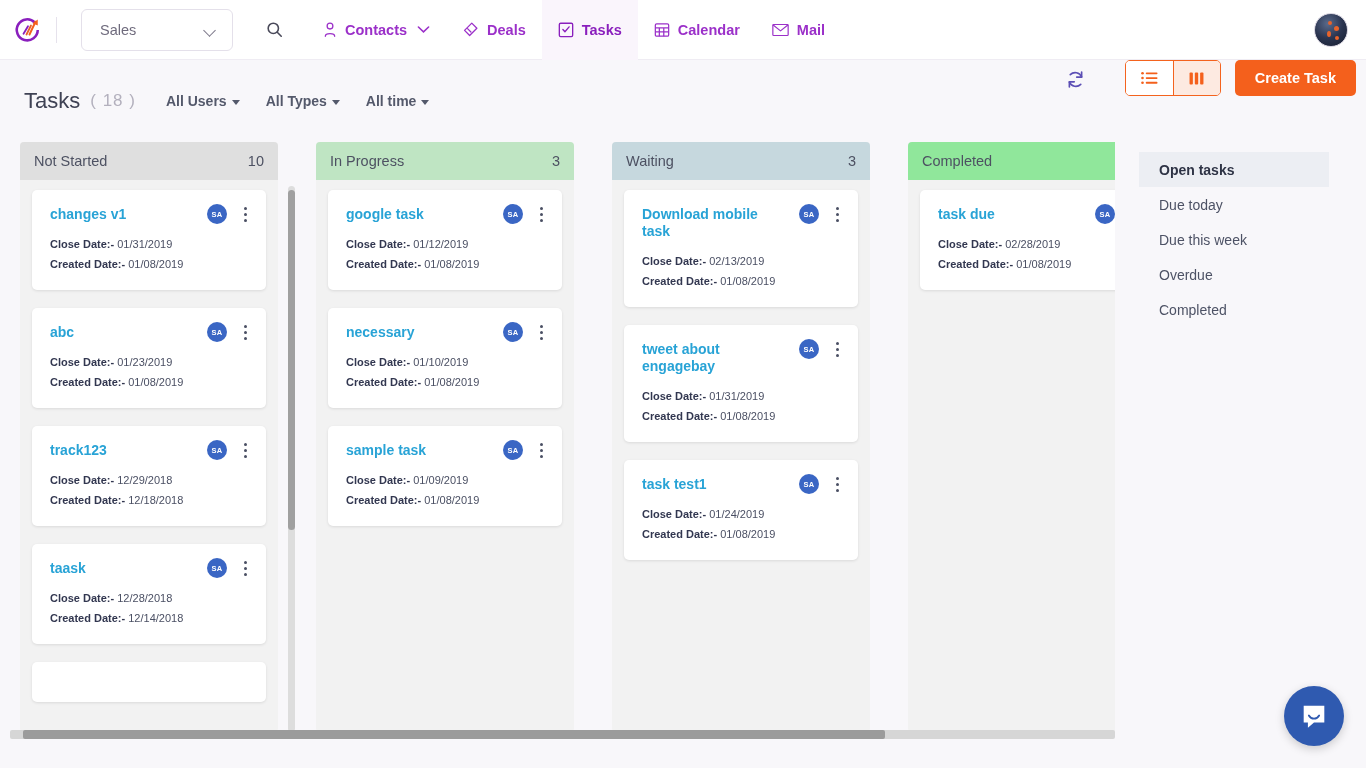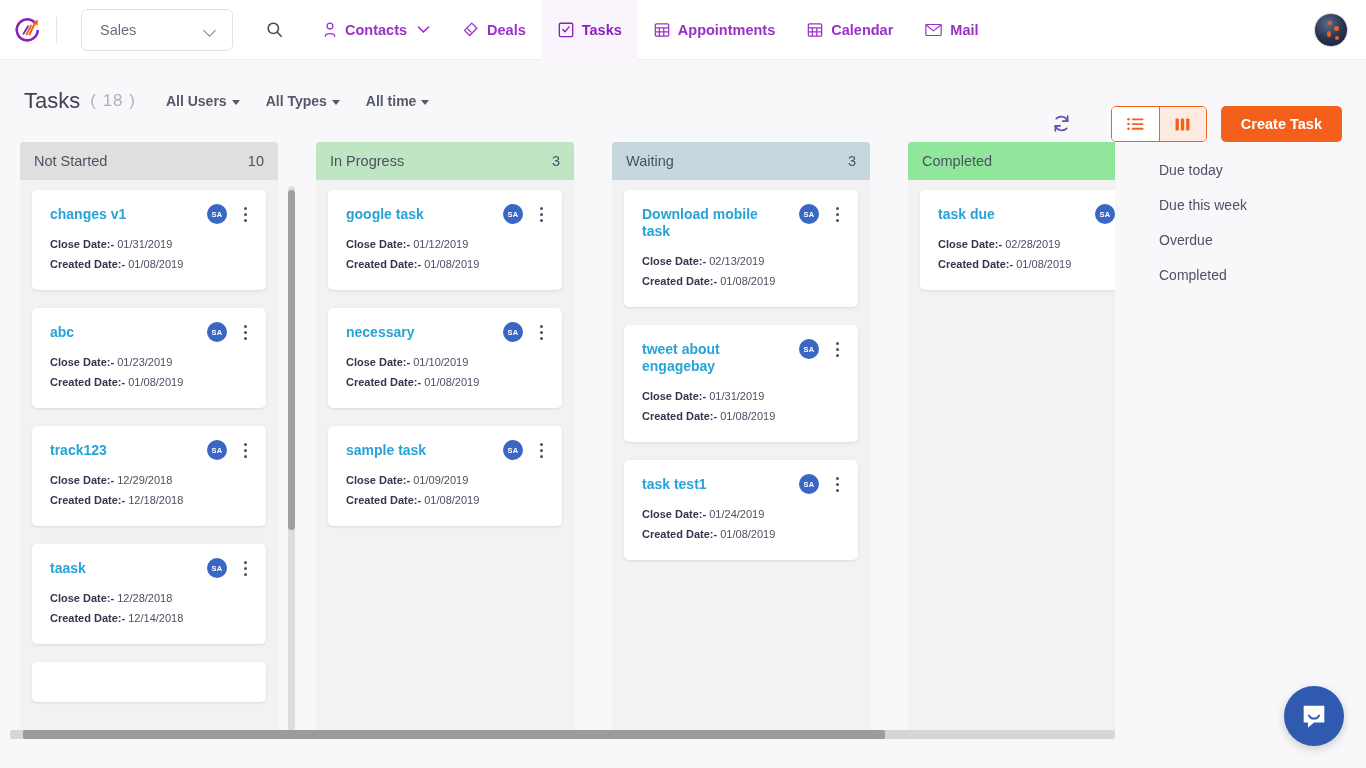--- a/index.html
+++ b/index.html
@@ -100,22 +100,22 @@
     display: flex; align-items: center; gap: 5px;
   }
   .caret {
     width: 0; height: 0;
     border-left: 4px solid transparent;
     border-right: 4px solid transparent;
     border-top: 5px solid #54596b;
     margin-top: 2px;
   }
   .head-right {
-    position: absolute; right: 24px; top: 0; height: 82px;
-    display: flex; align-items: flex-end; gap: 0;
+    position: absolute; right: 10px; top: 0; height: 82px;
+    display: flex; align-items: flex-start; gap: 0;
   }
   .refresh-btn {
     width: 38px; height: 38px; display: flex; align-items: center; justify-content: center;
     cursor: pointer; margin-right: 30px;
   }
   .viewtoggle {
     display: flex; border: 1px solid #f4631e; border-radius: 5px; overflow: hidden;
     height: 36px; margin-right: 14px;
   }
   .viewtoggle .vt {
@@ -277,29 +277,20 @@
     <div class="nav-item active">
       <span class="ic">
         <svg width="16" height="17" viewBox="0 0 18 19" fill="none" stroke="#8a1fbd" stroke-width="1.5">
           <rect x="1.5" y="2.5" width="15" height="15" rx="1.5"></rect>
           <path d="M5.5 9.5 L7.8 12 L12.5 6.5" stroke-linecap="round" stroke-linejoin="round"></path>
         </svg>
       </span>
       <span>Tasks</span>
     </div>
 
-    <div class="nav-item">
-      <span class="ic">
-        <svg width="16" height="16" viewBox="0 0 18 18" fill="none" stroke="#9b30c9" stroke-width="1.4">
-          <rect x="1.5" y="2" width="15" height="14" rx="1.5"></rect>
-          <path d="M1.5 6.5 H16.5 M6 6.5 V16 M11 6.5 V16 M1.5 11 H16.5"></path>
-        </svg>
-      </span>
-      <span>Appointments</span>
-    </div>
 
     <div class="nav-item">
       <span class="ic">
         <svg width="16" height="16" viewBox="0 0 18 18" fill="none" stroke="#9b30c9" stroke-width="1.4">
           <rect x="1.5" y="2" width="15" height="14" rx="1.5"></rect>
           <path d="M1.5 6.5 H16.5 M6 6.5 V16 M11 6.5 V16 M1.5 11 H16.5"></path>
         </svg>
       </span>
       <span>Calendar</span>
     </div>
@@ -537,20 +528,23 @@
 
 <div class="vscroll" style="left:288px; top:186px; height:546px;">
   <i></i>
 </div>
 
 <div class="hscroll">
   <i></i>
 </div>
 
 <div class="rpanel" id="rpanel">
+    <div class="rp-item active">
+      <span>Open tasks</span>
+    </div>
     <div class="rp-item">
       <span>Due today</span>
     </div>
     <div class="rp-item">
       <span>Due this week</span>
     </div>
     <div class="rp-item">
       <span>Overdue</span>
     </div>
     <div class="rp-item">

